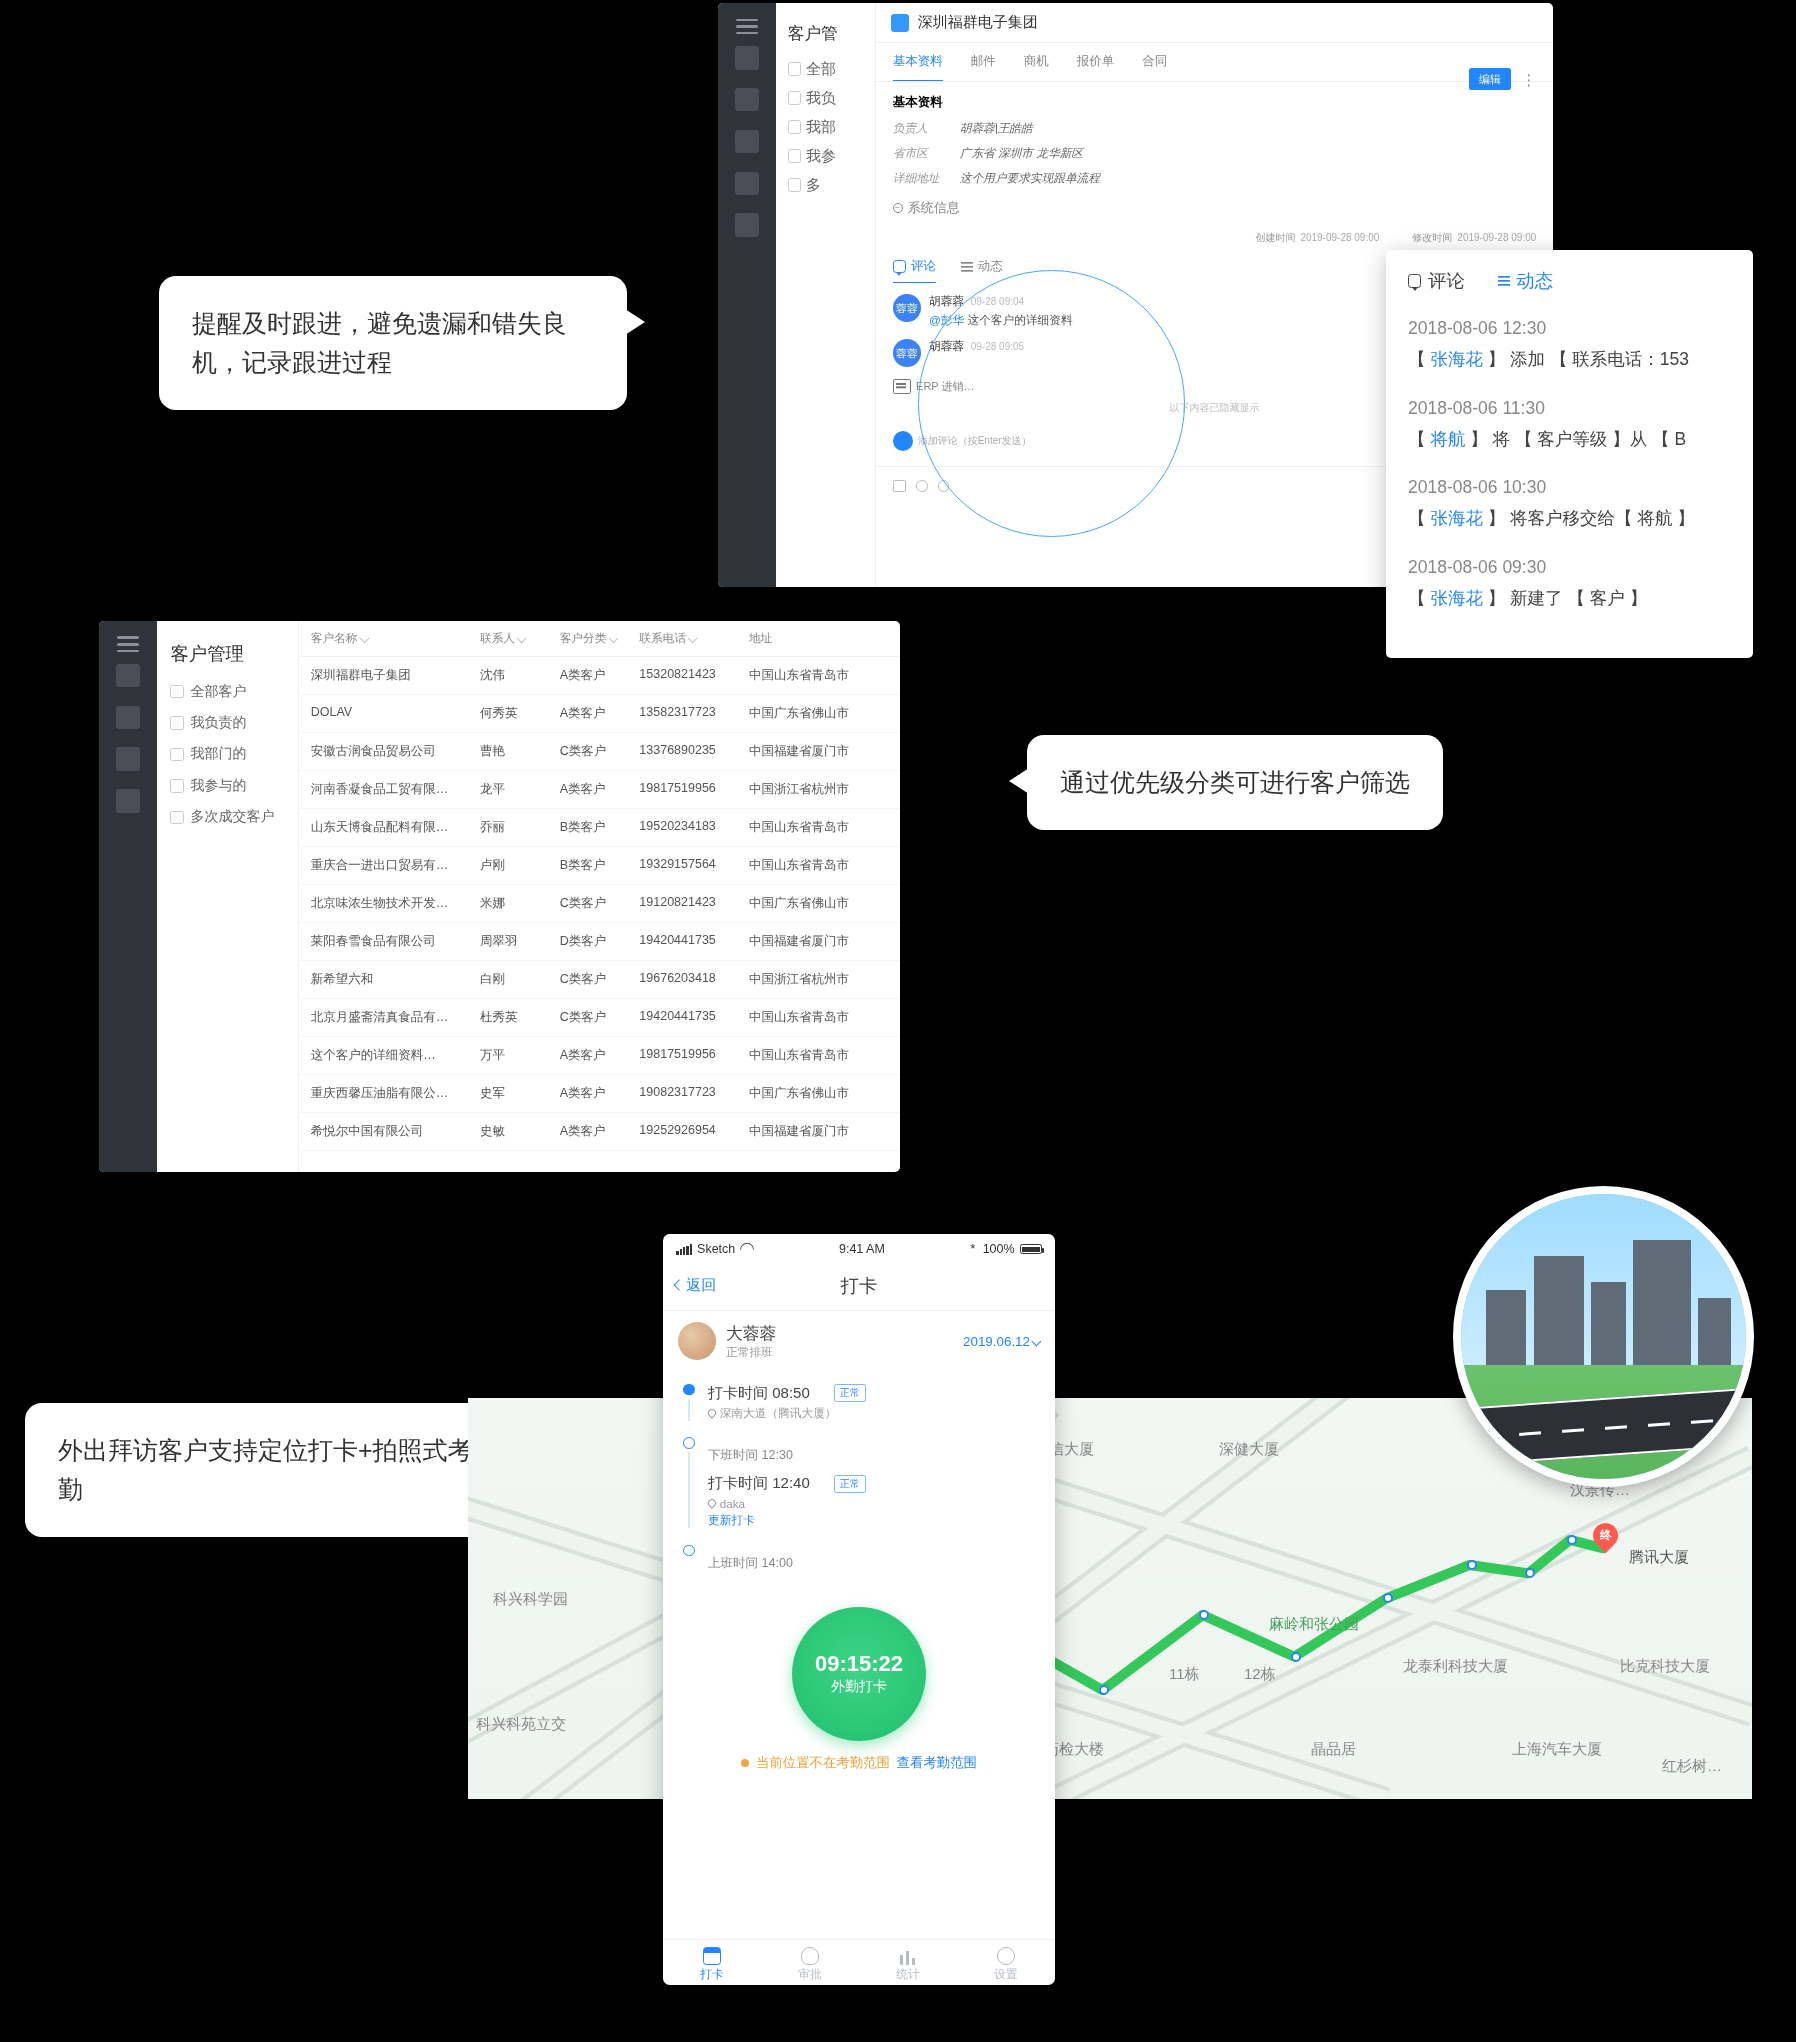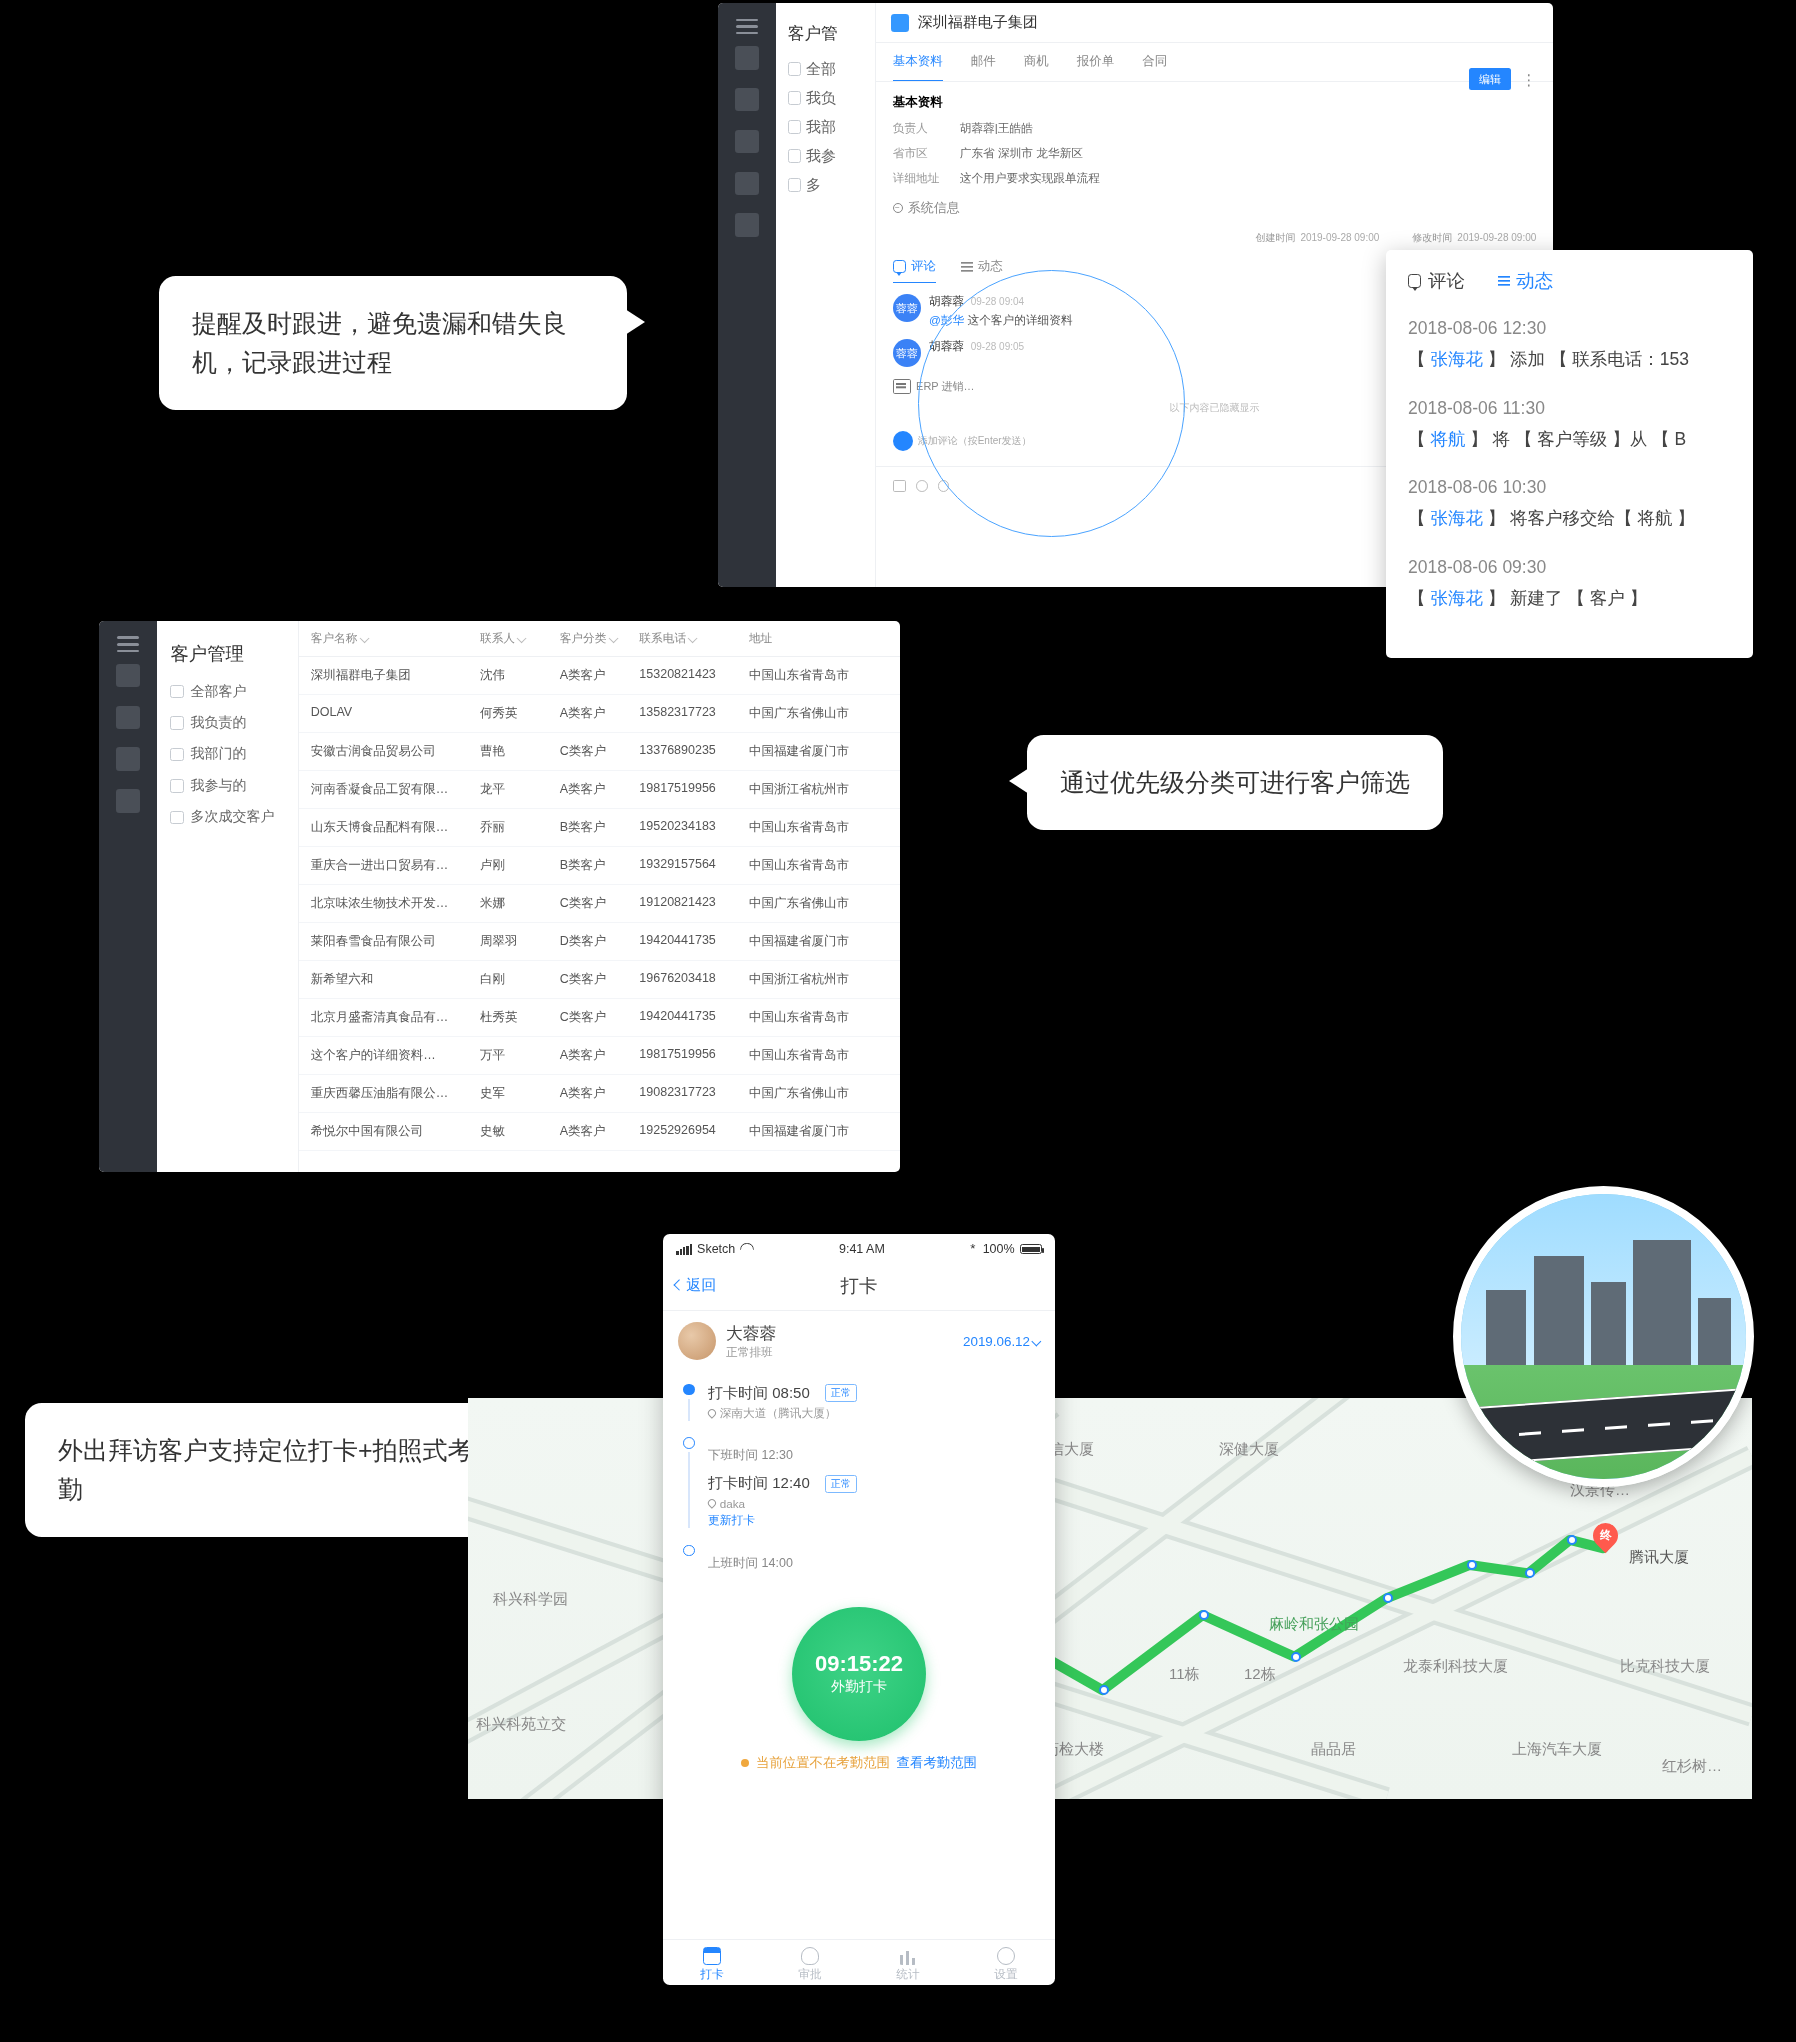--- a/index.html
+++ b/index.html
@@ -89,21 +89,21 @@
   .crm-tabs { display:flex; gap:28px; padding: 0 16.7px; border-bottom:0.8px solid #eef0f3; font-size:12.5px; color:#888;}
   .crm-tabs span { padding:10px 0; }
   .crm-tabs span.active { color:#2486ff; border-bottom:1.7px solid #2486ff;}
   .section-title { font-size:12.5px; font-weight:600; padding:11.7px 16.7px 5px;}
   .btn-edit {
     position:absolute; right:42px; top:65px;
     background:#2486ff; color:#fff; font-size:11px;
     padding:3.3px 10px; border-radius:2.5px;
   }
   .dotmenu { position:absolute; right:15px; top:68px; color:#888; font-size:15px; letter-spacing:1.7px;}
-  .info-row { display:flex; font-size:11.7px; color:#666; padding:5px 16.7px;}
+  .info-row { display:flex; font-size:11.7px; color:#666; padding:5px 16.7px;font-style:italic;}
   .info-row .lbl { width:67px; color:#999;}
   .sys-info { display:flex; align-items:center; gap:5px; padding:8.3px 16.7px; font-size:13px; color:#888;}
   .sys-info .dot {width:10px;height:10px;border:1.3px solid #888;border-radius:50%;display:inline-block; position:relative;}
   .sys-info .dot::after{content:"−"; position:absolute; font-size:8.3px; top:-2.5px; left:1.3px;}
   .meta-times { display:flex; justify-content:flex-end; gap:33px; padding:5px 16.7px; font-size:10px; color:#aaa;}
   .meta-times span b{ color:#999; font-weight:400; margin-right:5px;}
   .sub-tabs { display:flex; gap:25px; padding:8.3px 16.7px 0; font-size:12.5px; color:#888;}
   .sub-tabs .t { display:flex; align-items:center; gap:5px; padding-bottom:6.7px;}
   .sub-tabs .t.active { color:#2486ff; border-bottom:1.7px solid #2486ff;}
   .chat-icon{width:13.4px;height:13.4px;border:1.3px solid currentColor;border-radius:3.3px;position:relative;}
@@ -253,21 +253,21 @@
   .user-row .date{color:#2486ff;font-size:13.4px;display:flex;align-items:center;gap:3.3px;}
   .chevD{width:6.7px;height:6.7px;border-right:1.7px solid #2486ff;border-bottom:1.7px solid #2486ff;transform:rotate(45deg);}
 
   .tl{padding:3.3px 20px 0;}
   .tl-item{display:flex;gap:13.4px;padding:8.3px 0;}
   .tl-rail{display:flex;flex-direction:column;align-items:center;}
   .tl-dot{width:11.7px;height:11.7px;border-radius:50%;background:#2486ff;flex:none;}
   .tl-dot.hollow{background:#fff;border:1.7px solid #2486ff;}
   .tl-line{flex:1;width:1.7px;background:#d8e6fb;margin-top:3.3px;}
   .tl-body{flex:1;}
-  .tl-title{font-size:15px;font-weight:500;display:flex;align-items:center;gap:15px;}
+  .tl-title{font-size:15px;font-weight:500;display:flex;align-items:center;gap:24px;}
   .tag-norm{font-size:10px;color:#2486ff;border:0.8px solid #7cb9ff;padding:0.8px 5px;border-radius:2.5px;}
   .tl-loc{font-size:11.7px;color:#999;display:flex;align-items:center;gap:3.3px;margin-top:3.3px;}
   .pin{width:8.3px;height:8.3px;border:1.3px solid #999;border-radius:50% 50% 50% 0;transform:rotate(-45deg);}
   .tl-link{font-size:11.7px;color:#2486ff;margin-top:3.3px;display:inline-block;}
   .tl-sep{font-size:12.5px;color:#888;margin:10px 0;}
 
   .punch-btn{
     width:134px;height:134px;border-radius:50%;
     background:radial-gradient(circle at 50% 45%, #3fd387 0%, #1ec06c 100%);
     color:#fff; margin:16.7px auto 13.4px;

